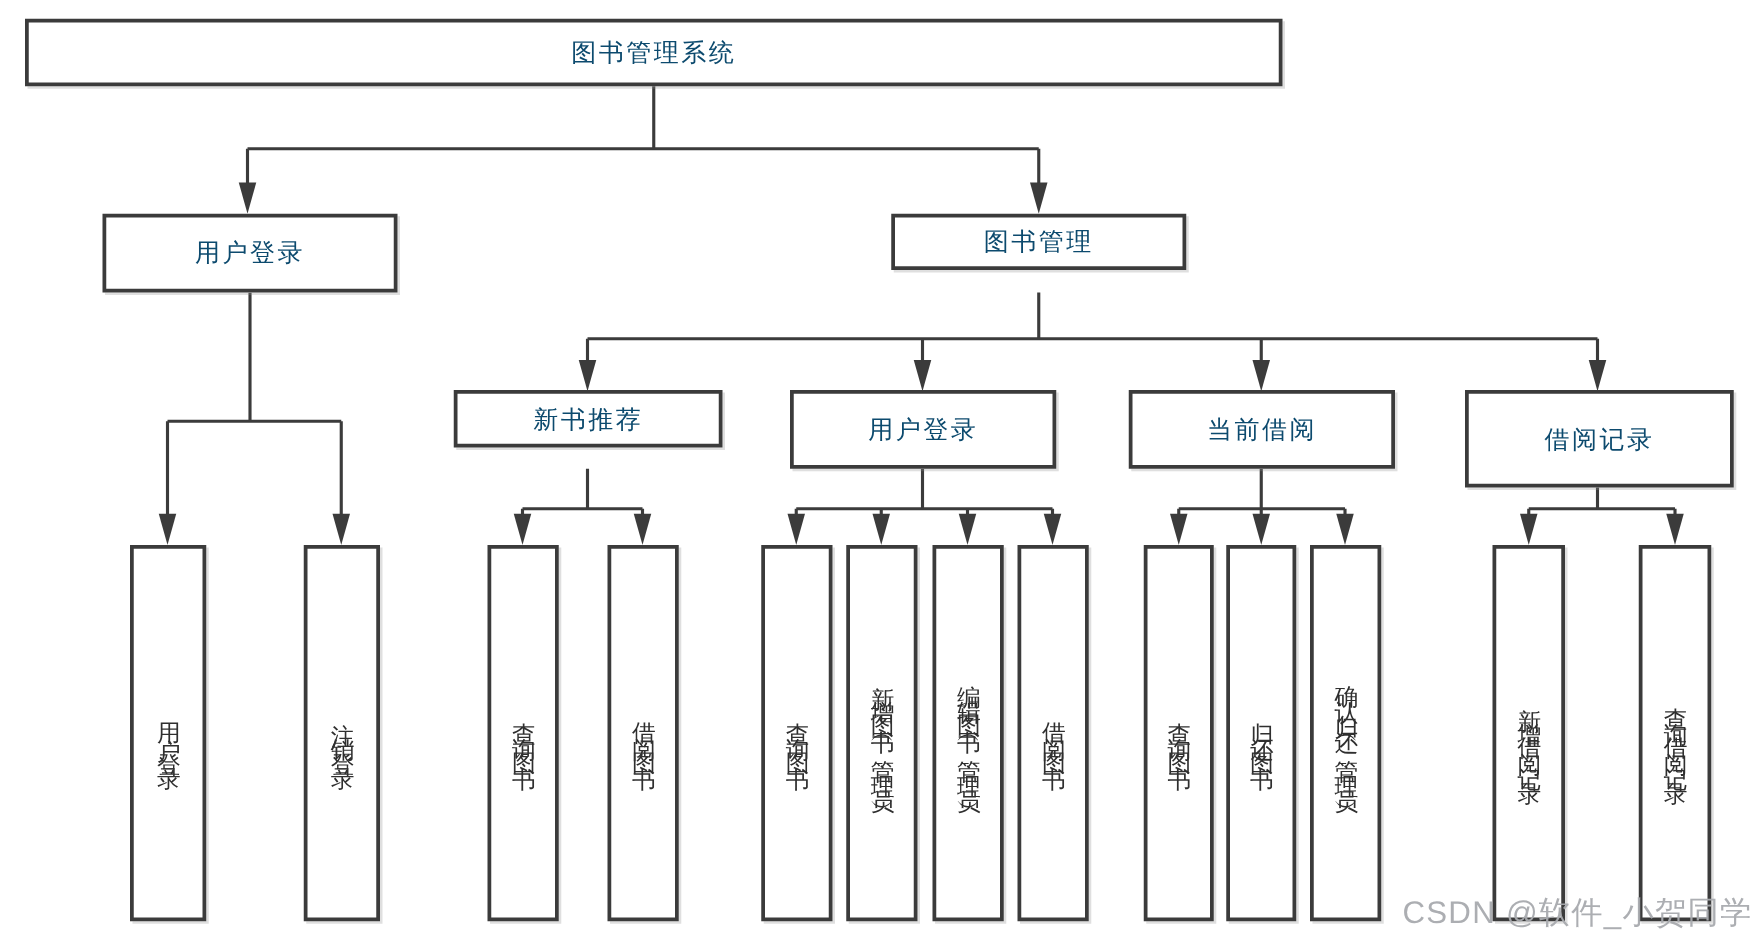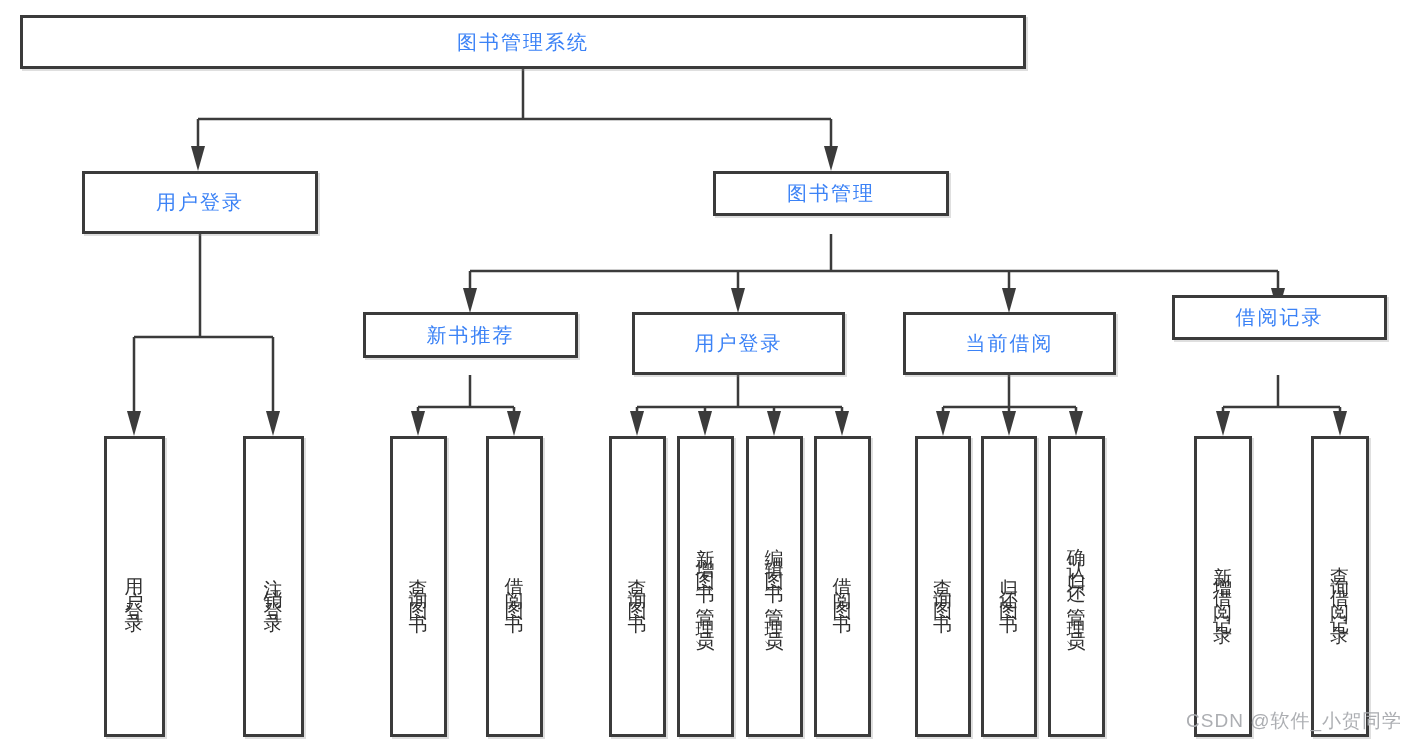--- a/index.html
+++ b/index.html
@@ -26,61 +26,61 @@
     display: flex;
     align-items: center;
     justify-content: center;
     z-index: 2;
     color: #2f2f2f;
   }
   .hlabel {
     font-size: 20px;
     letter-spacing: 2px;
     white-space: nowrap;
-    color: #3b82f6;
+    color: #0c4a6e;
   }
   .vtext {
     writing-mode: vertical-rl;
     text-orientation: mixed;
     font-size: 19px;
     letter-spacing: 12px;
     line-height: 1;
     color: #2f2f2f;
     white-space: nowrap;
   }
   
   .n-root   { left: 20px;  top: 15px;  width: 1006px; height: 54px; }
   
   .n-login  { left: 82px;  top: 171px; width: 236px;  height: 63px; }
   .n-mgmt   { left: 713px; top: 171px; width: 236px;  height: 45px; }
   
   .n-l3a { left: 363px;  top: 312px; width: 215px; height: 46px; }
   .n-l3b { left: 632px;  top: 312px; width: 213px; height: 63px; }
   .n-l3c { left: 903px;  top: 312px; width: 213px; height: 63px; }
-  .n-l3d { left: 1172px; top: 295px; width: 215px; height: 45px; }
+  .n-l3d { left: 1172px; top: 312px; width: 215px; height: 78px; }
   
   .leaf { top: 436px; height: 301px; }
   .n-f01 { left: 104px;  width: 61px; }
   .n-f02 { left: 243px;  width: 61px; }
   .n-f03 { left: 390px;  width: 57px; }
   .n-f04 { left: 486px;  width: 57px; }
   .n-f05 { left: 609px;  width: 57px; }
   .n-f06 { left: 677px;  width: 57px; }
   .n-f07 { left: 746px;  width: 57px; }
   .n-f08 { left: 814px;  width: 57px; }
   .n-f09 { left: 915px;  width: 56px; }
   .n-f10 { left: 981px;  width: 56px; }
   .n-f11 { left: 1048px; width: 57px; }
   .n-f12 { left: 1194px; width: 58px; }
   .n-f13 { left: 1311px; width: 58px; }
   .watermark {
     position: absolute;
     right: 3px;
-    bottom: 13px;
-    font-size: 19px;
+    bottom: 1px;
+    font-size: 25px;
     color: rgba(168,170,174,0.95);
     z-index: 5;
     letter-spacing: 1px;
     white-space: nowrap;
   }
 </style>
 </head>
 <body>
 
 <div class="stage">

